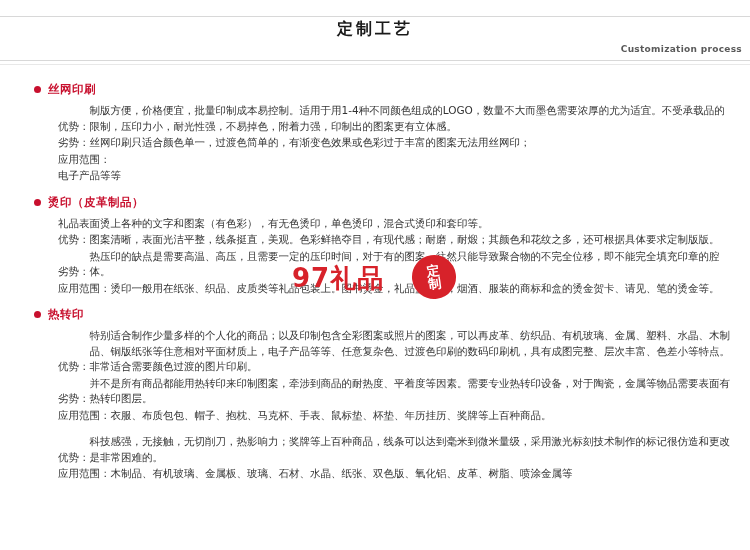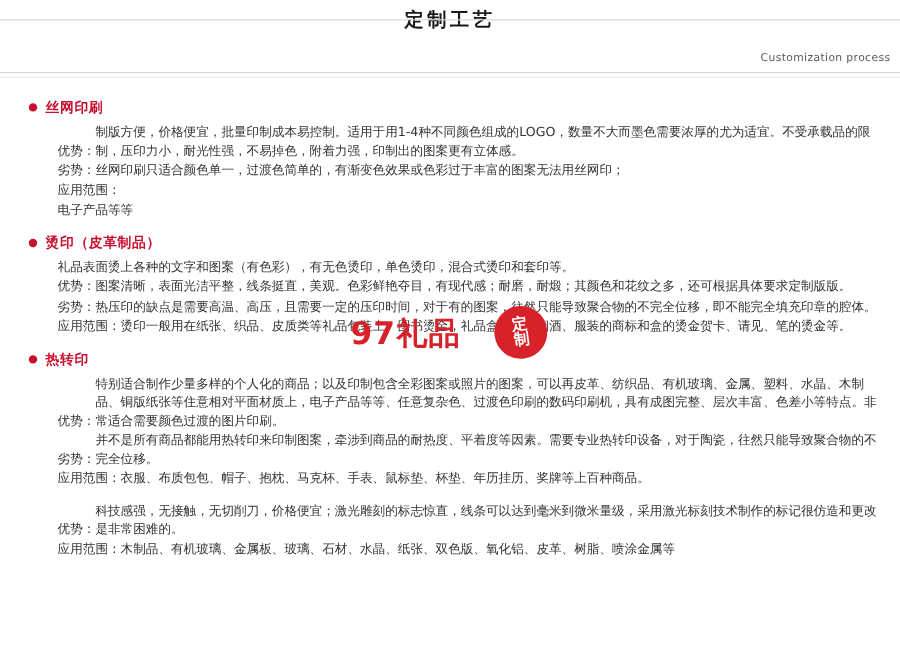--- a/index.html
+++ b/index.html
@@ -20,21 +20,21 @@
     width: 750px;
     height: 550px;
     box-sizing: border-box;
   }
 
   
   .header {
     position: relative;
     height: 72px;
     box-sizing: border-box;
-    padding-top: 6px;
+    padding-top: 18px;
   }
   .header .rule-top {
     position: absolute;
     left: 0;
     right: 0;
     top: 16px;
     border-top: 1px solid #d8d8d8;
   }
   .header .rule-bottom {
     position: absolute;
@@ -56,28 +56,28 @@
     font-weight: bold;
     color: #1a1a1a;
     letter-spacing: 3px;
     line-height: 22px;
   }
   .subtitle {
     position: absolute;
     right: 8px;
     top: 44px;
     font-size: 9px;
-    font-weight: normal;
+    font-weight: bold;
     color: #5a5a5a;
     letter-spacing: 0.3px;
   }
 
   
   .content {
-    padding: 10px 18px 0 24px;
+    padding: 10px 18px 0 34px;
     box-sizing: border-box;
   }
 
   .section {
     margin-bottom: 11px;
   }
 
   .sec-head {
     display: flex;
     align-items: center;
@@ -228,32 +228,32 @@
       <div class="sec-head">
         <span class="bullet"></span>
         <span class="sec-title">热转印</span>
       </div>
       <div class="para">
         <span class="lbl">优势：</span>
         <span class="txt">特别适合制作少量多样的个人化的商品；以及印制包含全彩图案或照片的图案，可以再皮革、纺织品、有机玻璃、金属、塑料、水晶、木制品、铜版纸张等住意相对平面材质上，电子产品等等、任意复杂色、过渡色印刷的数码印刷机，具有成图完整、层次丰富、色差小等特点。非常适合需要颜色过渡的图片印刷。</span>
       </div>
       <div class="para">
         <span class="lbl">劣势：</span>
-        <span class="txt">并不是所有商品都能用热转印来印制图案，牵涉到商品的耐热度、平着度等因素。需要专业热转印设备，对于陶瓷，往然只能导致聚合物的不完全位移。</span>
+        <span class="txt">并不是所有商品都能用热转印来印制图案，牵涉到商品的耐热度、平着度等因素。需要专业热转印设备，对于陶瓷，金属等物品需要表面有热转印图层。</span>
       </div>
       <div class="para">
         <span class="lbl">应用范围：</span>
         <span class="txt">衣服、布质包包、帽子、抱枕、马克杯、手表、鼠标垫、杯垫、年历挂历、奖牌等上百种商品。</span>
       </div>
     </div>
 
     <div class="section">
       <div class="para">
         <span class="lbl">优势：</span>
-        <span class="txt">科技感强，无接触，无切削刀，价格便宜；激光雕刻的标志惊直，线条可以达到毫米到微米量级，采用激光标刻技术制作的标记很仿造和更改是非常困难的。</span>
+        <span class="txt">科技感强，无接触，无切削刀，热影响力；奖牌等上百种商品，线条可以达到毫米到微米量级，采用激光标刻技术制作的标记很仿造和更改是非常困难的。</span>
       </div>
       <div class="para">
         <span class="lbl">应用范围：</span>
         <span class="txt">木制品、有机玻璃、金属板、玻璃、石材、水晶、纸张、双色版、氧化铝、皮革、树脂、喷涂金属等</span>
       </div>
     </div>
 
   </div>
 
   <div class="watermark">

